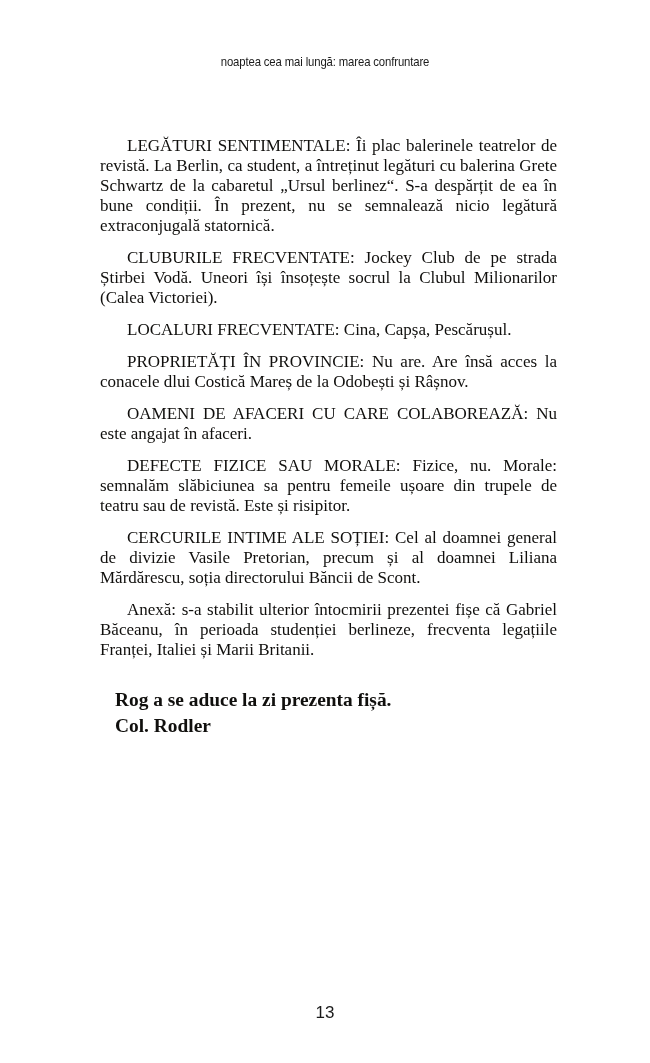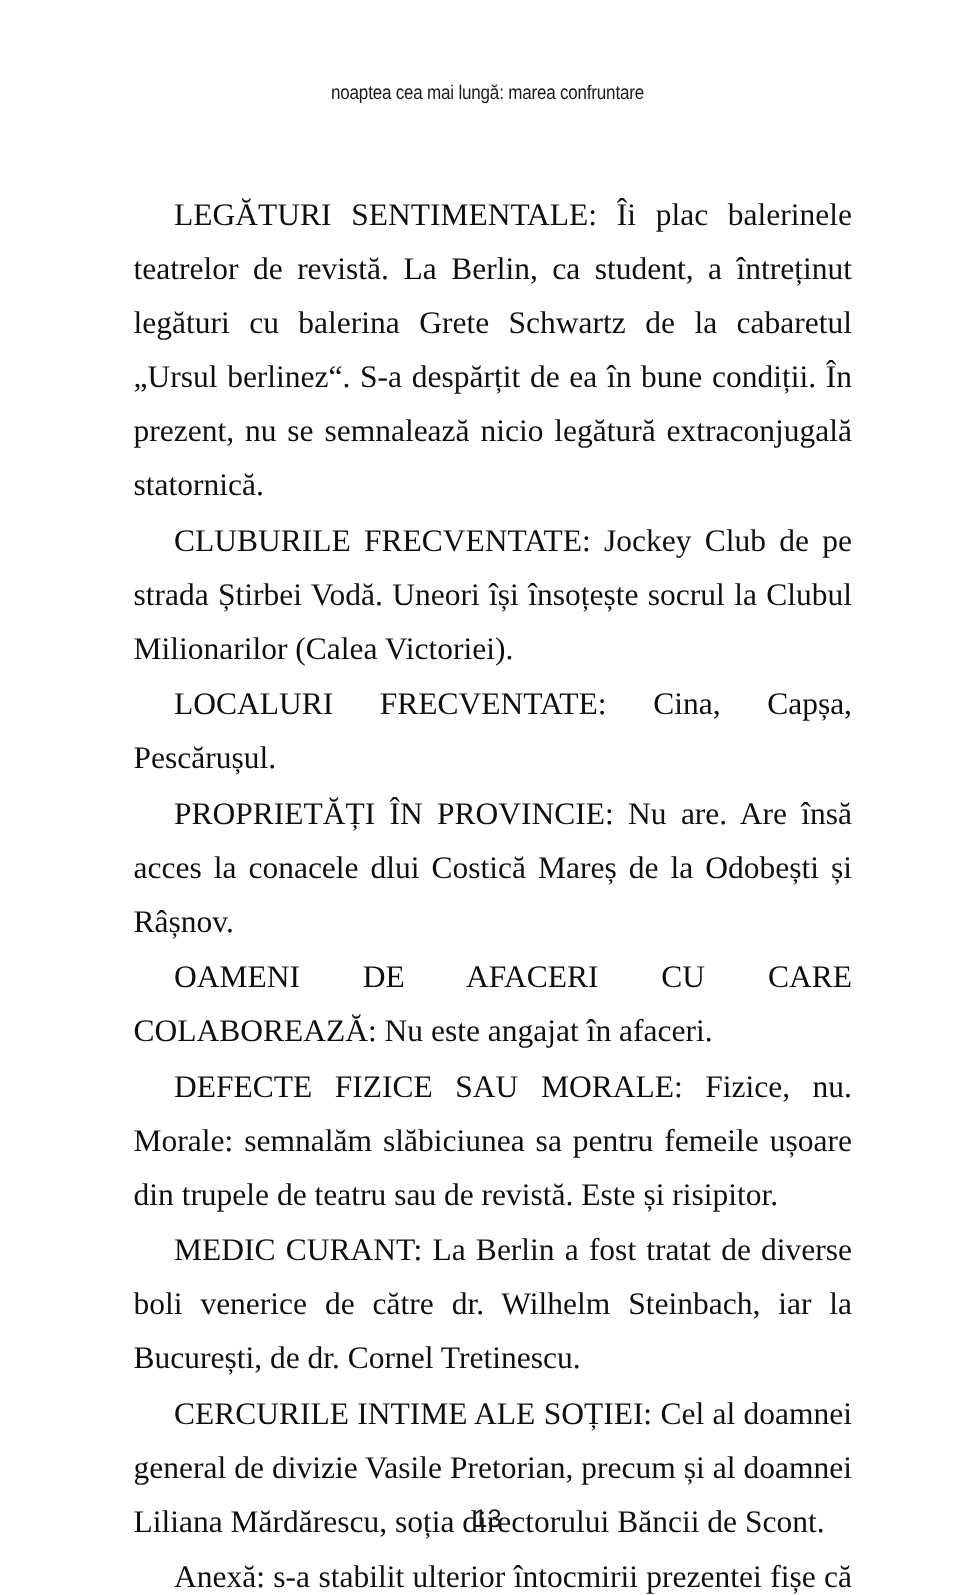--- a/index.html
+++ b/index.html
@@ -44,25 +44,25 @@
 
   
   .text-block {
     position: absolute;
     top: 124px;
     left: 88px;
     width: 481px;
   }
 
   p.para {
-    margin: 1px;
+    margin: 12px;
     text-align: justify;
     text-justify: inter-word;
-    font-size: 21px;
-    line-height: 36px;
+    font-size: 17px;
+    line-height: 20px;
     text-indent: 27px;
     hyphens: manual;
     -webkit-hyphens: manual;
   }
 
   
   .closing {
     margin-top: 26.55px;
   }
   .closing p {
@@ -94,21 +94,20 @@
   <div class="running-head">noaptea cea mai lungă: marea confruntare</div>
 
   <div class="text-block">
 
     <p class="para">LEGĂTURI SENTIMENTALE: Îi plac balerinele teatrelor de revistă. La Berlin, ca student, a întreținut legături cu balerina Grete Schwartz de la cabaretul „Ursul berlinez“. S-a despărțit de ea în bune condiții. În prezent, nu se semnalează nicio legătură extraconjugală statornică.</p>
     <p class="para">CLUBURILE FRECVENTATE: Jockey Club de pe strada Știrbei Vodă. Uneori își însoțește socrul la Clubul Milionarilor (Calea Victoriei).</p>
     <p class="para">LOCALURI FRECVENTATE: Cina, Capșa, Pescărușul.</p>
     <p class="para">PROPRIETĂȚI ÎN PROVINCIE: Nu are. Are însă acces la conacele dlui Costică Mareș de la Odobești și Râșnov.</p>
     <p class="para">OAMENI DE AFACERI CU CARE COLABOREAZĂ: Nu este angajat în afaceri.</p>
     <p class="para">DEFECTE FIZICE SAU MORALE: Fizice, nu. Morale: semnalăm slăbiciunea sa pentru femeile ușoare din trupele de teatru sau de revistă. Este și risipitor.</p>
-    <p class="para">MEDIC CURANT: La Berlin a fost tratat de diverse boli venerice de către dr. Wilhelm Steinbach, iar la București, de dr. Cornel Tretinescu.</p>
     <p class="para">CERCURILE INTIME ALE SOȚIEI: Cel al doamnei general de divizie Vasile Pretorian, precum și al doamnei Liliana Mărdărescu, soția directorului Băncii de Scont.</p>
     <p class="para">Anexă: s-a stabilit ulterior întocmirii prezentei fișe că Gabriel Băceanu, în perioada studenției berlineze, frecventa legațiile Franței, Italiei și Marii Britanii.</p>
 
     <div class="closing">
       <p>Rog a se aduce la zi prezenta fișă.</p>
       <p>Col. Rodler</p>
     </div>
 
   </div>
 

